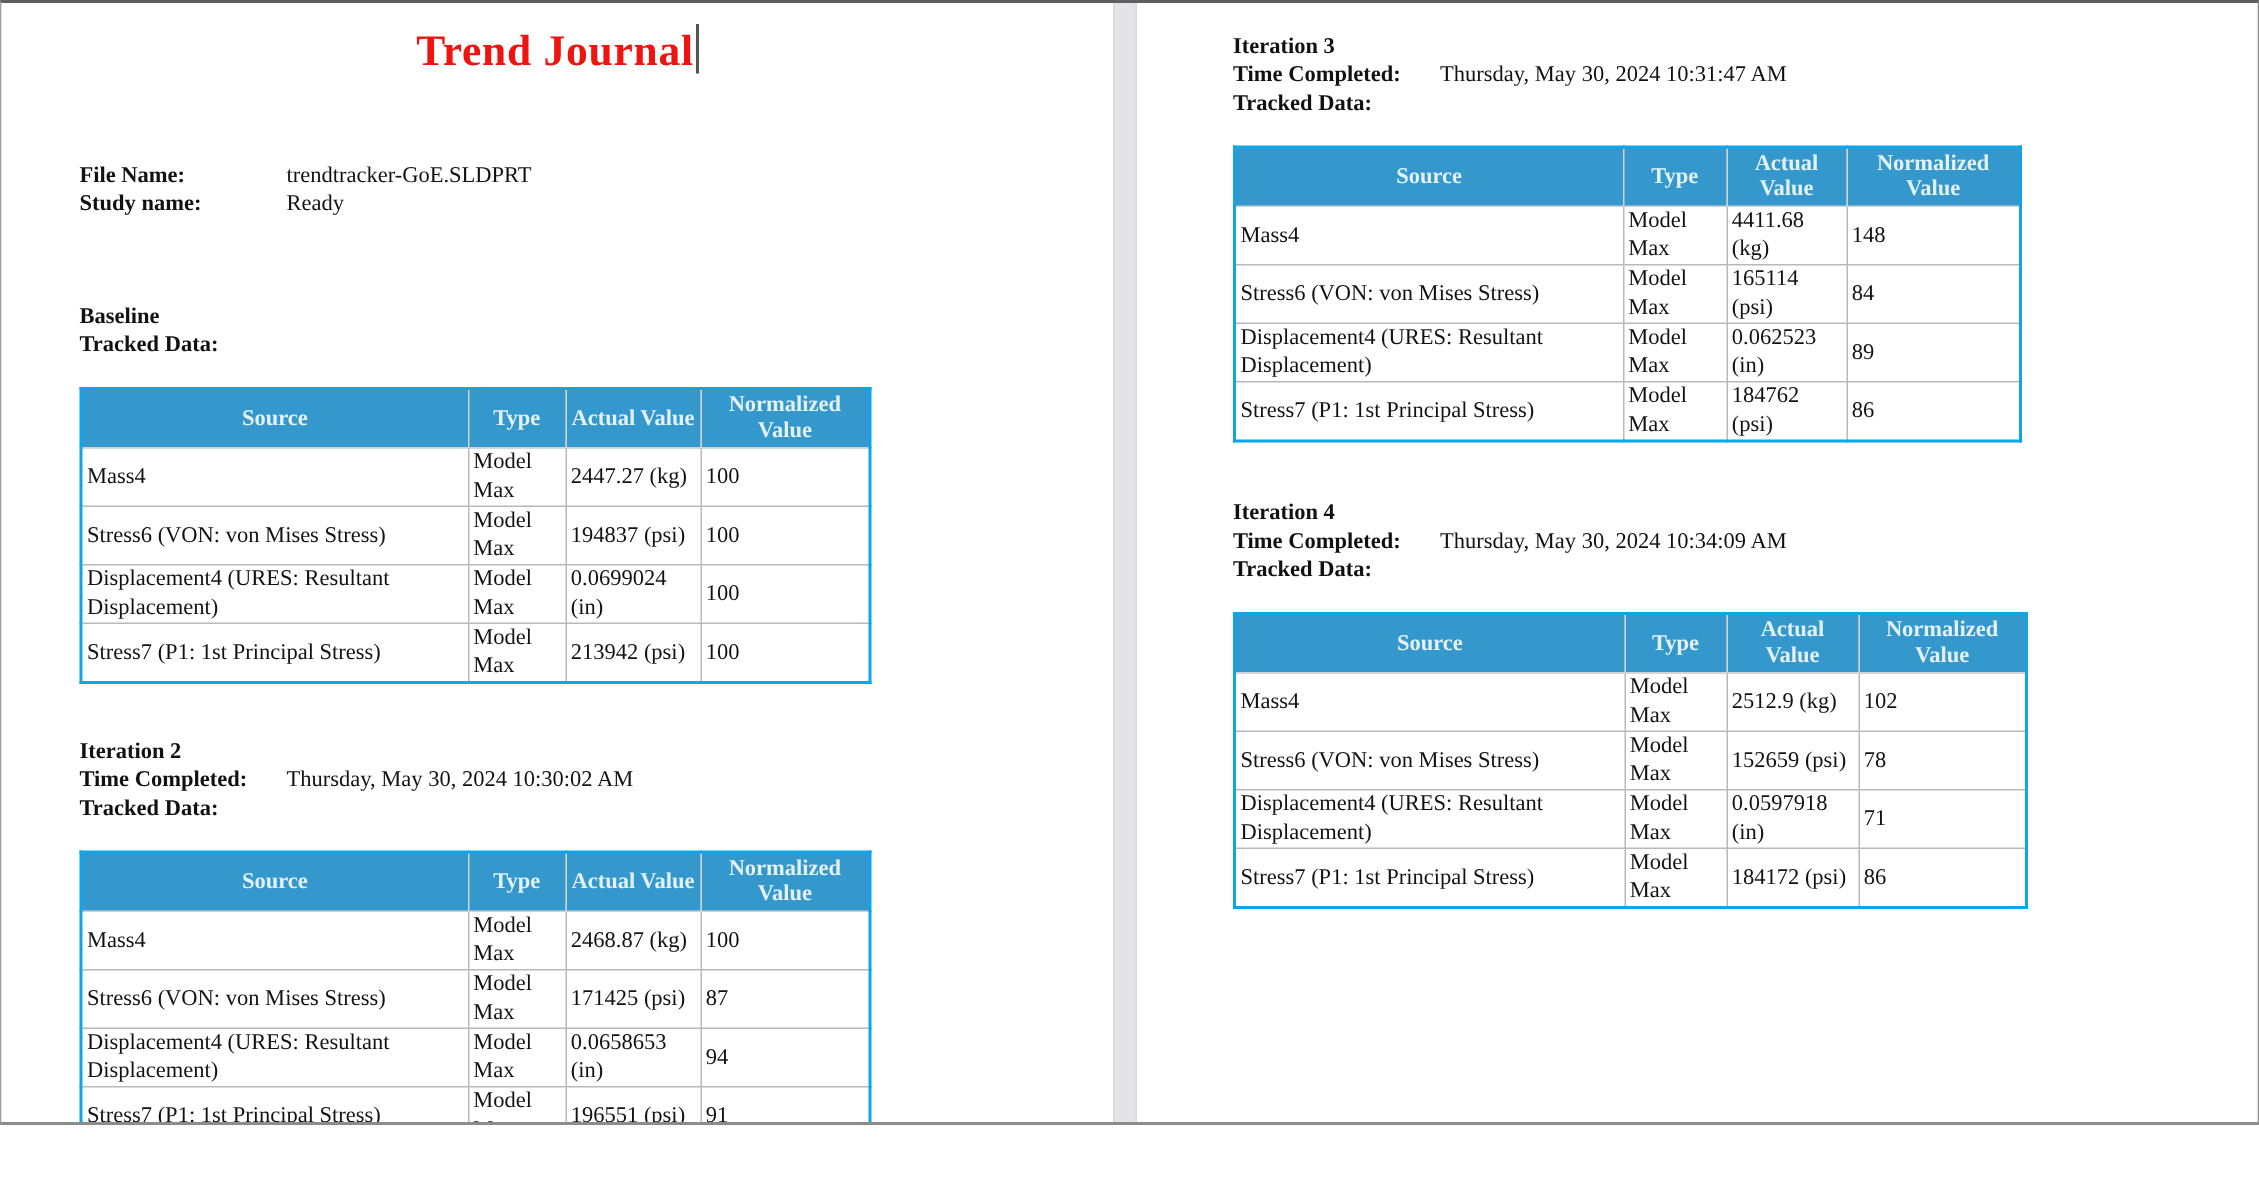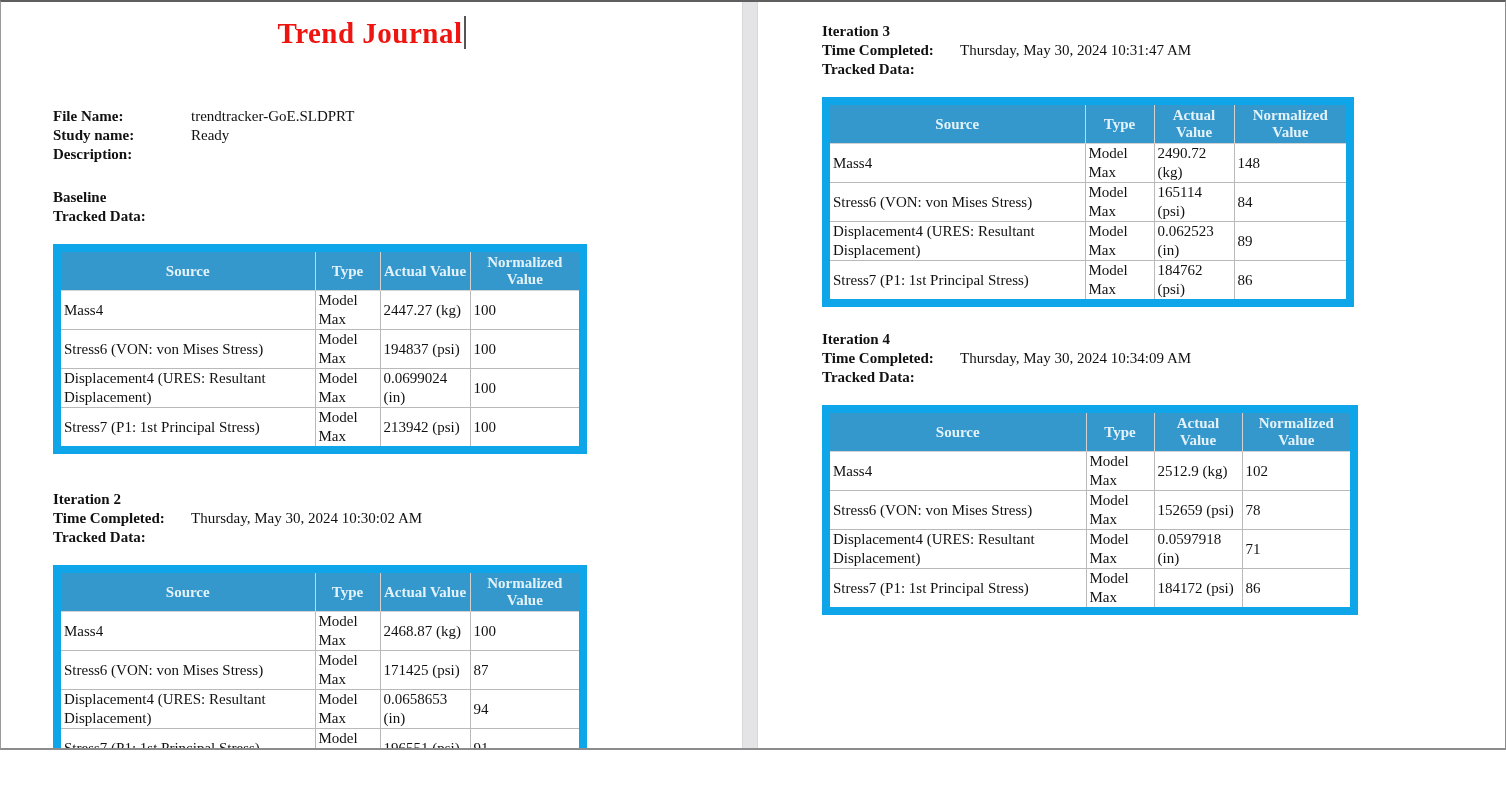--- a/index.html
+++ b/index.html
@@ -33,31 +33,31 @@
     display:inline-block;position:relative;letter-spacing:0.5px;
   }
   .caret{
     display:inline-block;width:2px;height:33px;background:#555;
     vertical-align:-6px;margin-left:1px;
   }
 
   .meta{margin-top:52px;line-height:19px;}
   .meta-line .lbl{display:inline-block;width:138px;font-weight:bold;}
 
-  .section-first-left{margin-top:24px;}
+  .section-first-left{margin-top:56px;}
   .section-second-left{margin-top:36px;}
   .section-first-right{margin-top:20px;}
-  .section-second-right{margin-top:23px;}
+  .section-second-right{margin-top:38px;}
   .sec-line{line-height:19px;}
   .sec-name{font-weight:bold;}
   .sec-lbl{display:inline-block;width:138px;font-weight:bold;}
 
   table.data-table{
     border-collapse:collapse;margin-top:18px;
-    border:8px solid #0ea5e9;
+    border:2px solid #0ea5e9;
   }
   .data-table th{
     background:#3598cc;color:#e3f2fa;font-weight:bold;
     border:1px solid #d2d2d2;text-align:center;
     padding:2px 3px;line-height:17px;font-size:15px;
   }
   .data-table td{
     border:1px solid #b9b9b9;background:#fff;
     padding:0 3px;line-height:19px;vertical-align:middle;
     height:38px;box-sizing:border-box;
@@ -89,23 +89,20 @@
     </div>
 
     <div class="content-left">
       <div class="meta">
         <div class="meta-line">
           <span class="lbl">File Name:</span><span>trendtracker-GoE.SLDPRT</span>
         </div>
         <div class="meta-line">
           <span class="lbl">Study name:</span><span>Ready</span>
         </div>
-        <div class="meta-line">
-          <span class="lbl">Description:</span><span></span>
-        </div>
       </div>
 
       <div class="section-first-left">
         <div class="sec-line sec-name">Baseline</div>
         <div class="sec-line sec-name">Tracked Data:</div>
 
         <table class="data-table t-left">
           <colgroup>
               <col class="c-src">
               <col class="c-type">
@@ -226,21 +223,21 @@
               <th>Source</th>
               <th>Type</th>
               <th>Actual Value</th>
               <th>Normalized Value</th>
             </tr>
           </thead>
           <tbody>
             <tr>
               <td>Mass4</td>
               <td>Model Max</td>
-              <td>2490.72 (kg)</td>
+              <td>4411.68 (kg)</td>
               <td>148</td>
             </tr>
             <tr>
               <td>Stress6 (VON: von Mises Stress)</td>
               <td>Model Max</td>
               <td>165114 (psi)</td>
               <td>84</td>
             </tr>
             <tr>
               <td>Displacement4 (URES: Resultant Displacement)</td>

